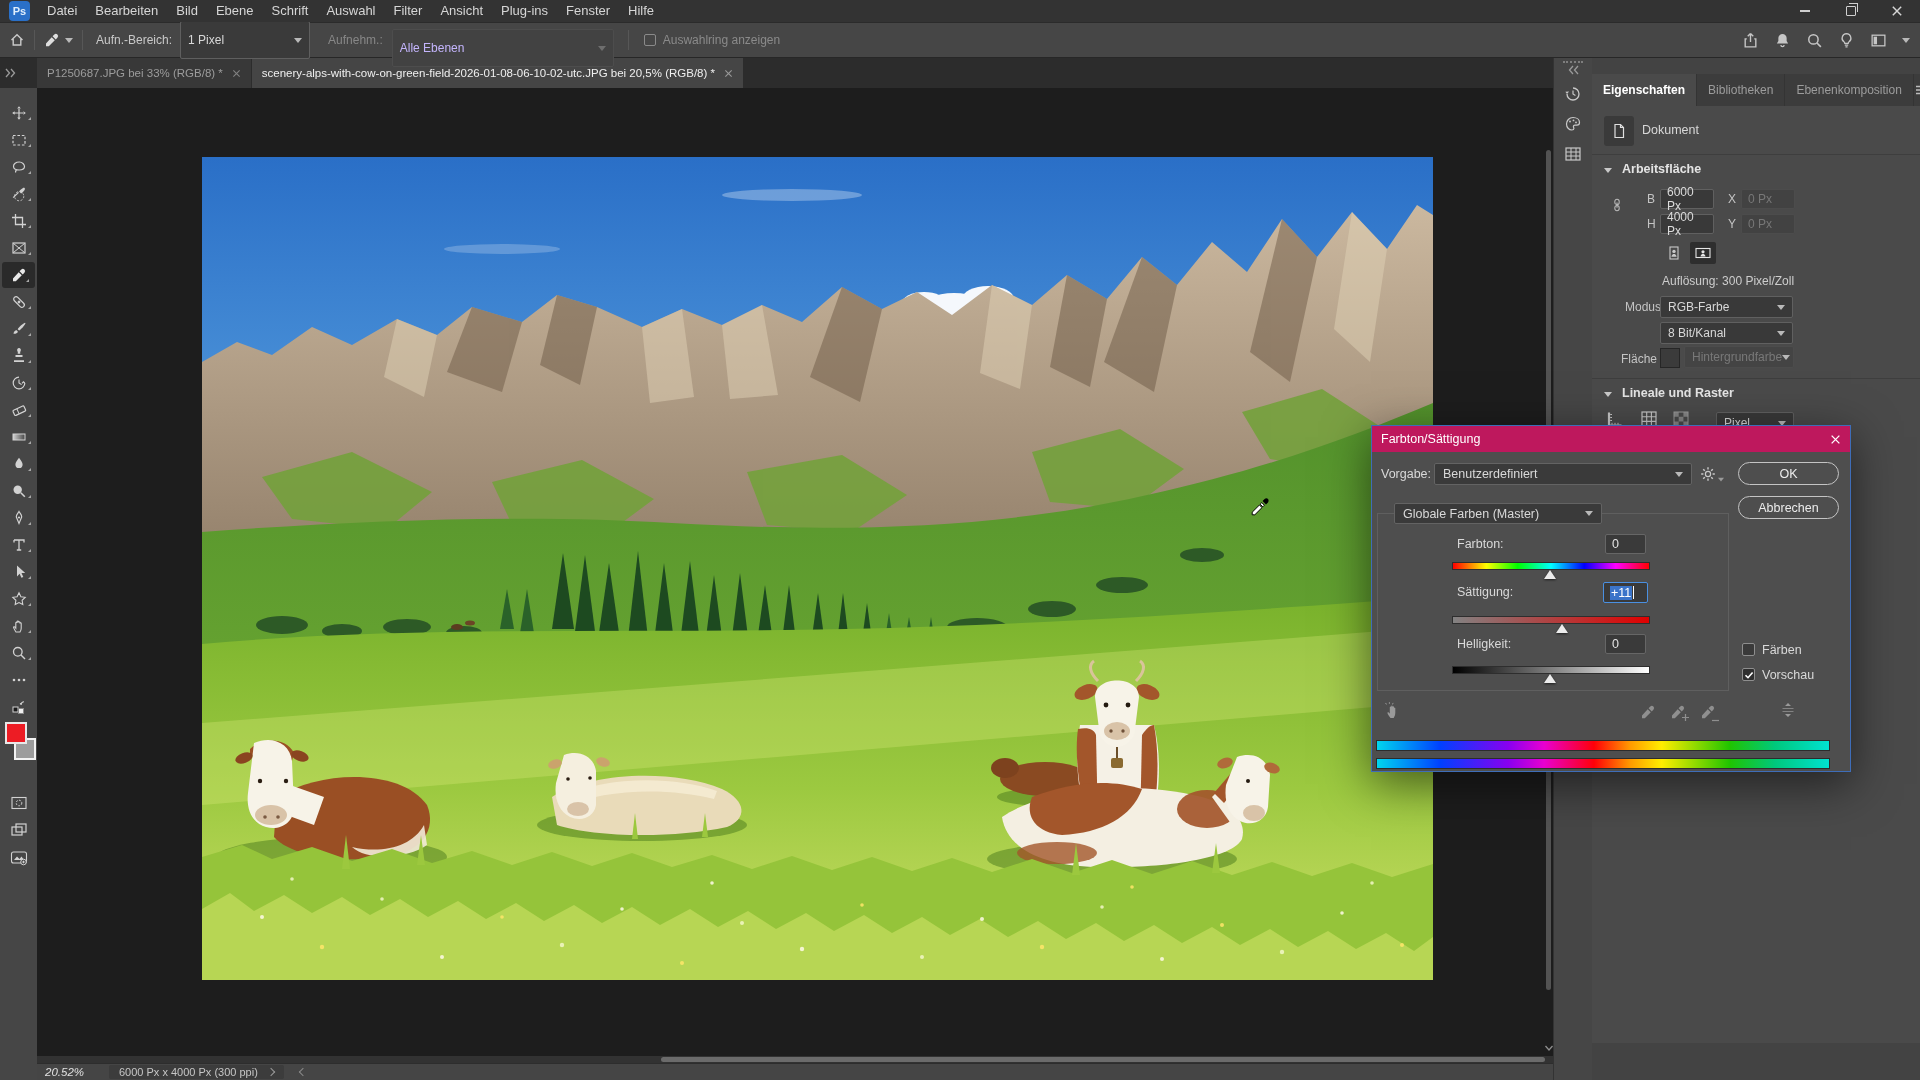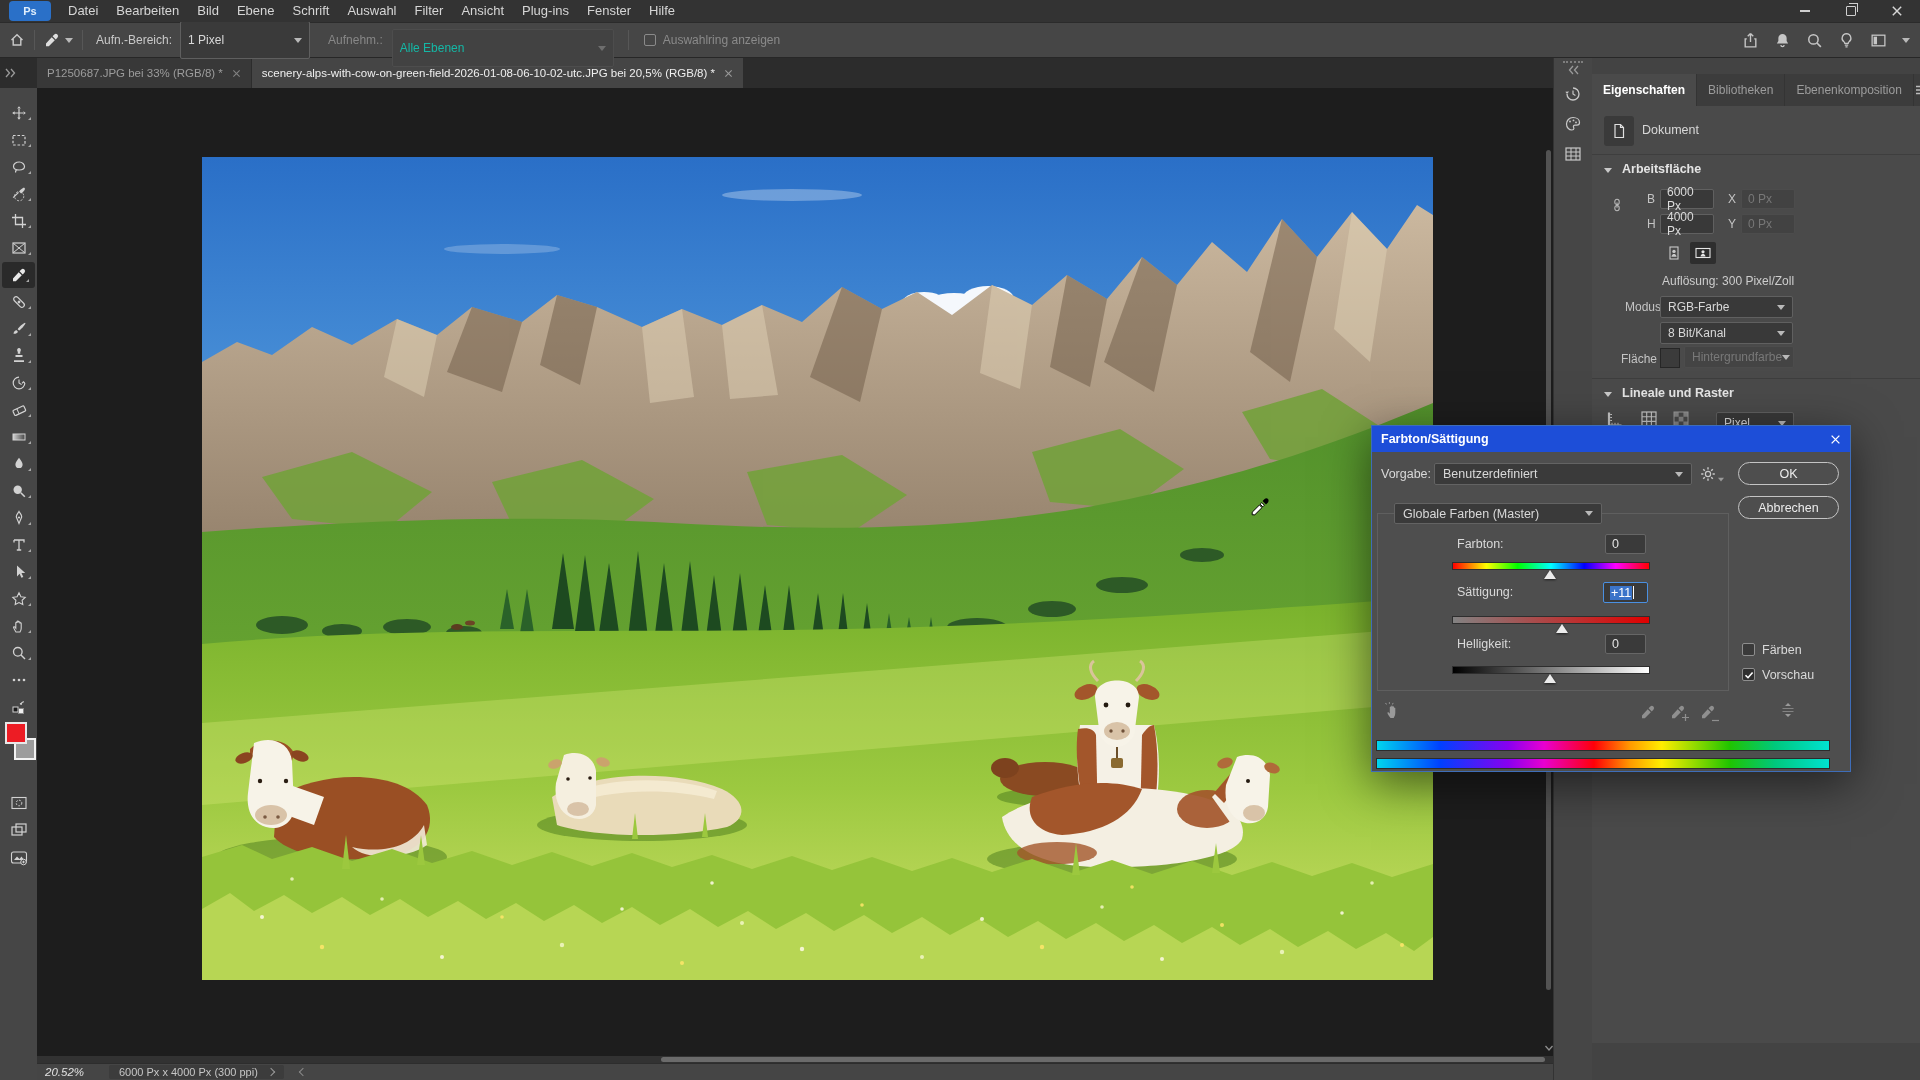--- a/index.html
+++ b/index.html
@@ -4,37 +4,37 @@
 <style>
   html,body{margin:0;padding:0;background:#1d1d1d;}
   #stage{position:relative;width:1920px;height:1080px;overflow:hidden;
          font-family:"Liberation Sans","DejaVu Sans",sans-serif;
          -webkit-font-smoothing:antialiased;color:#d6d6d6;background:#464646;}
   .abs{position:absolute;}
   svg{display:block;}
   
   #menubar{position:absolute;left:0;top:0;width:1920px;height:22px;background:#333333;
            display:flex;align-items:center;font-size:13px;color:#d6d6d6;z-index:30;}
-  #pslogo{width:42px;height:20px;margin-left:9px;margin-right:8px;border-radius:4px;background:#2a70c8;
+  #pslogo{width:21px;height:20px;margin-left:9px;margin-right:8px;border-radius:4px;background:#2a70c8;
           color:#dfeefc;font-size:11px;font-weight:bold;display:flex;align-items:center;justify-content:center;}
   .menu-item{padding:0 9px;line-height:22px;cursor:default;}
   #winctrl{margin-left:auto;display:flex;height:22px;}
   .wc{width:46px;height:22px;display:flex;align-items:center;justify-content:center;}
   .wc-min{width:10px;height:1.4px;background:#cfcfcf;}
   .wc-max{width:8px;height:8px;border:1.2px solid #cfcfcf;border-radius:1px;position:relative;}
   .wc-max::after{content:'';position:absolute;left:2px;top:-4px;width:8px;height:8px;border:1.2px solid #cfcfcf;border-left:none;border-bottom:none;}
   
   #optionsbar{position:absolute;left:0;top:22px;width:1920px;height:36px;background:#464646;
               border-top:1px solid #2b2b2b;border-bottom:1px solid #272727;display:flex;align-items:center;
               font-size:12px;color:#c9c9c9;z-index:29;box-sizing:border-box;}
   .vdiv{width:1px;height:20px;background:#575757;margin:0 9px;}
   .dd{background:#3a3a3a;border:1px solid #5f5f5f;border-radius:2px;color:#d8d8d8;
       display:flex;align-items:center;padding:0 7px;height:38px;box-sizing:border-box;font-size:12px;}
   .dd .chv{margin-left:auto;}
-  .dd.disabled{border-color:#4d4d4d;background:#424242;color:#14b8a6;margin-top:16px;}
+  .dd.disabled{border-color:#4d4d4d;background:#424242;color:#c4b5fd;margin-top:16px;}
   .chv{width:0;height:0;border-left:4px solid transparent;border-right:4px solid transparent;border-top:5px solid #b9b9b9;}
   .dd.disabled .chv{border-top-color:#6e6e6e;}
   .cb{width:12px;height:12px;border:1px solid #8a8a8a;border-radius:2px;background:transparent;box-sizing:border-box;}
   #ob-right{margin-left:auto;display:flex;align-items:center;gap:15px;margin-right:10px;}
   
   #tabrow{position:absolute;left:0;top:58px;width:1553px;height:30px;background:#2c2c2c;z-index:5;}
   #tabs{position:absolute;left:37px;top:0;height:30px;display:flex;}
   .tab{height:30px;display:flex;align-items:center;padding:0 10px;font-size:11.5px;background:#383838;color:#9c9c9c;margin-right:1px;white-space:nowrap;}
   .tab.active{background:#454545;color:#efefef;}
   .tab .closex{margin-left:9px;opacity:.75;}
@@ -81,22 +81,22 @@
        display:flex;align-items:center;padding:0 7px;color:#d8d8d8;font-size:12px;}
   .pdd .chv{margin-left:auto;}
   .pdd.disabled{border-color:#4c4c4c;background:#444;color:#787878;}
   .plabel{position:absolute;color:#c4c4c4;}
   #lay-header{position:absolute;left:0;top:985px;width:328px;height:37px;background:#3c3c3c;}
   #lay-tab{position:absolute;left:6px;top:7px;background:#474747;color:#fff;font-weight:bold;font-size:12px;padding:7px 14px 8px 14px;}
   #lay-burger{position:absolute;right:10px;top:14px;}
   
   #dialog{position:absolute;left:1371px;top:425px;width:480px;height:347px;background:#4e4e4e;border:1px solid #3e6db8;
           box-shadow:0 12px 44px rgba(0,0,0,.55);z-index:40;font-size:12.5px;color:#d9d9d9;box-sizing:border-box;}
-  #dlg-title{position:absolute;left:0;top:0;width:100%;height:26px;background:#1d4ed8;color:#fff;display:flex;align-items:center;
-             padding-left:9px;box-sizing:border-box;font-size:12.5px;font-weight:bold;}
+  #dlg-title{position:absolute;left:0;top:0;width:100%;height:26px;background:#be185d;color:#fff;display:flex;align-items:center;
+             padding-left:9px;box-sizing:border-box;font-size:12.5px;}
   #dlg-close{position:absolute;right:0;top:0;width:30px;height:26px;display:flex;align-items:center;justify-content:center;}
   .pill{position:absolute;border:1.5px solid #c4c4c4;border-radius:12px;background:transparent;color:#ececec;
         display:flex;align-items:center;justify-content:center;font-size:12.5px;box-sizing:border-box;}
   #dlg-group{position:absolute;left:5px;top:87px;width:350px;height:176px;border:1px solid #5f5f5f;}
   .slider{position:absolute;height:8px;border:1px solid #2e2e2e;box-sizing:border-box;}
   .thumb{position:absolute;width:0;height:0;border-left:6px solid transparent;border-right:6px solid transparent;
          border-bottom:9px solid #ececec;filter:drop-shadow(0 1px 1px rgba(0,0,0,.6));}
   .dfield{position:absolute;background:#3a3a3a;border:1px solid #666;border-radius:2px;height:20px;box-sizing:border-box;
           display:flex;align-items:center;padding:0 6px;color:#e4e4e4;}
   .dfield.focus{border:1.5px solid #4a90e2;}

